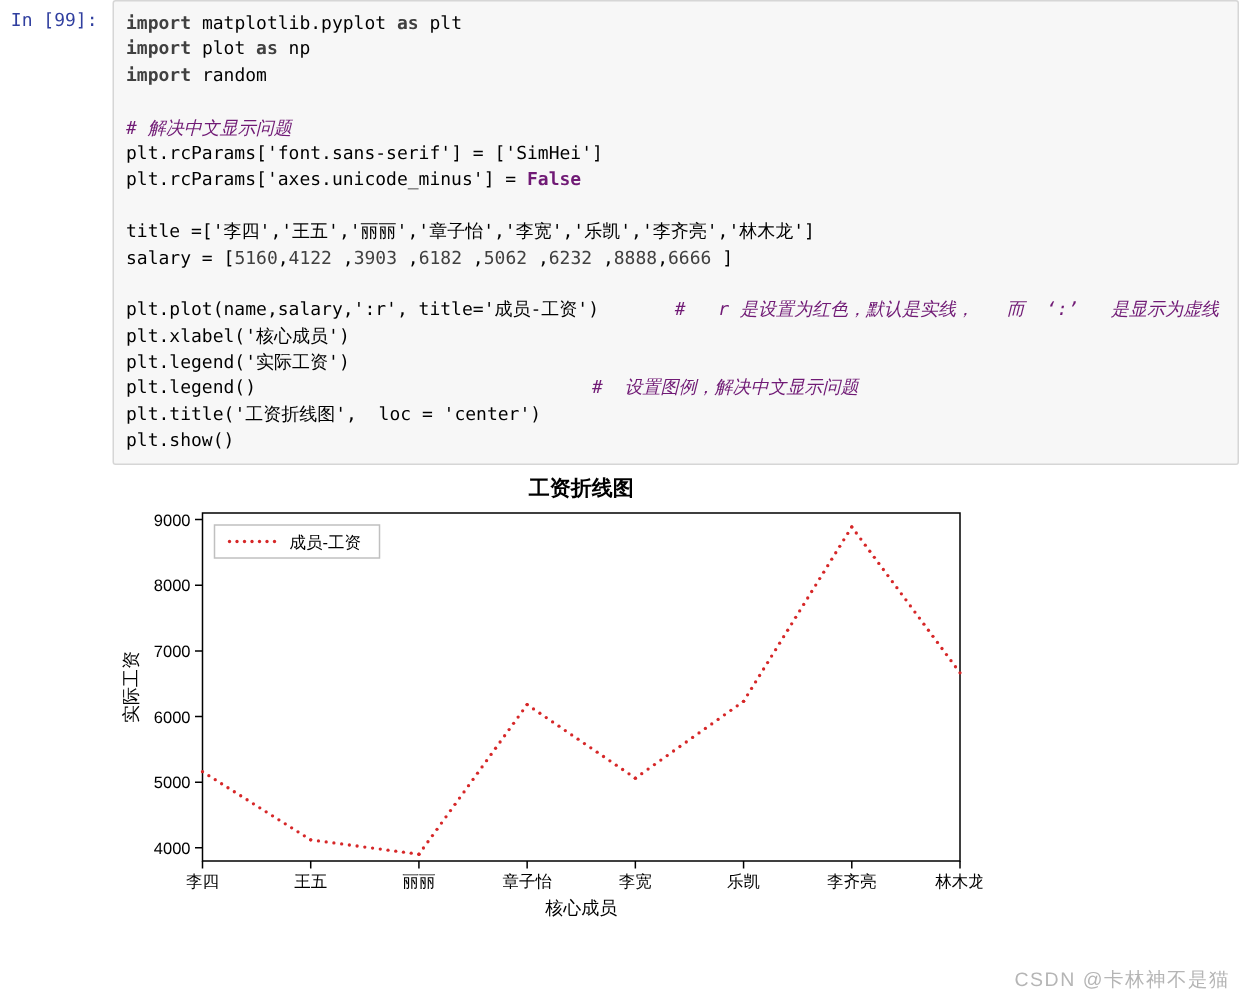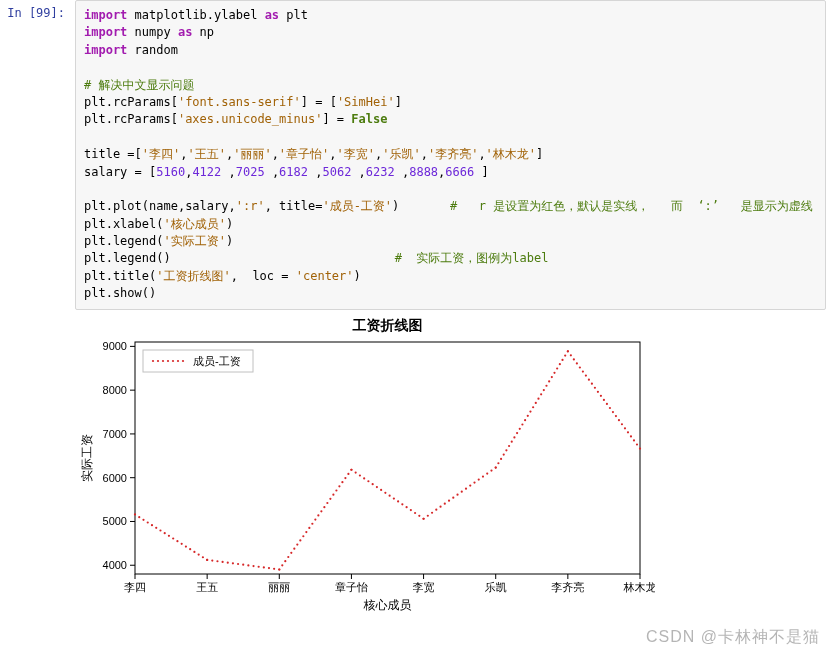--- a/index.html
+++ b/index.html
@@ -32,25 +32,25 @@
       border: 1px solid #d6d6d6;
       border-radius: 2px;
       padding: 6px 8px;
       font-family: Consolas, monospace;
       font-size: 12px;
       line-height: 1.45;
       white-space: pre;
       overflow: hidden;
       margin-right: 4px;
     }
-    .kw-green { color: #a21caf; font-weight: bold; }
-    .lit-str { color: #a16207; }
-    .lit-num { color: #6d28d9; }
-    .comment { color: #4d7c0f; }
-    .builtin { color: #4d7c0f; font-weight: bold; }
+    .kw-green { color: #404040; font-weight: bold; }
+    .lit-str { color: #000000; }
+    .lit-num { color: #404040; }
+    .comment { color: #701a75; font-style: italic; }
+    .builtin { color: #701a75; font-weight: bold; }
 
     .output-area {
       margin-left: 75px;
       padding-top: 4px;
     }
     .chart-wrap {
       position: relative;
       width: 580px;
       height: 300px;
     }
@@ -59,48 +59,48 @@
     .tick-label { font-size: 11px; fill: #000; font-family: sans-serif; }
     .axis-label { font-size: 12px; fill: #000; font-family: sans-serif; }
     .chart-title { font-size: 14px; font-weight: 600; fill: #000; font-family: sans-serif; }
     .data-dot { fill: #d62728; }
     .legend-box { fill: #fff; stroke: #c0c0c0; stroke-width: 1; }
     .legend-text { font-size: 11px; fill: #000; font-family: sans-serif; }
 
     .watermark {
       position: fixed;
       right: 10px;
-      bottom: 20px;
+      bottom: 6px;
       color: rgba(120,120,120,0.55);
       font-family: sans-serif;
-      font-size: 16px;
+      font-size: 13px;
       letter-spacing: 1px;
       pointer-events: none;
     }
   </style>
 </head>
 <body>
 
 <div class="notebook-cell">
   <div class="prompt">In  [99]:</div>
-  <div class="code-area"><span class="kw-green">import</span><span> matplotlib.ylabel </span><span class="kw-green">as</span><span> plt</span>
-<span class="kw-green">import</span><span> numpy </span><span class="kw-green">as</span><span> np</span>
+  <div class="code-area"><span class="kw-green">import</span><span> matplotlib.pyplot </span><span class="kw-green">as</span><span> plt</span>
+<span class="kw-green">import</span><span> plot </span><span class="kw-green">as</span><span> np</span>
 <span class="kw-green">import</span><span> random</span>
 
 <span class="comment"># 解决中文显示问题</span>
 <span>plt.rcParams[</span><span class="lit-str">'font.sans-serif'</span><span>] = [</span><span class="lit-str">'SimHei'</span><span>]</span>
 <span>plt.rcParams[</span><span class="lit-str">'axes.unicode_minus'</span><span>] = </span><span class="builtin">False</span>
 
 <span>title =[</span><span class="lit-str">'李四'</span>,<span class="lit-str">'王五'</span>,<span class="lit-str">'丽丽'</span>,<span class="lit-str">'章子怡'</span>,<span class="lit-str">'李宽'</span>,<span class="lit-str">'乐凯'</span>,<span class="lit-str">'李齐亮'</span>,<span class="lit-str">'林木龙'</span><span>]</span>
-<span>salary = [</span><span class="lit-num">5160</span>,<span class="lit-num">4122</span> ,<span class="lit-num">7025</span> ,<span class="lit-num">6182</span> ,<span class="lit-num">5062</span> ,<span class="lit-num">6232</span> ,<span class="lit-num">8888</span>,<span class="lit-num">6666</span><span> ]</span>
+<span>salary = [</span><span class="lit-num">5160</span>,<span class="lit-num">4122</span> ,<span class="lit-num">3903</span> ,<span class="lit-num">6182</span> ,<span class="lit-num">5062</span> ,<span class="lit-num">6232</span> ,<span class="lit-num">8888</span>,<span class="lit-num">6666</span><span> ]</span>
 
 <span>plt.plot(name,salary,</span><span class="lit-str">':r'</span><span>, title=</span><span class="lit-str">'成员-工资'</span><span>)       </span><span class="comment">#   r 是设置为红色，默认是实线，   而  ‘:’   是显示为虚线</span>
 <span>plt.xlabel(</span><span class="lit-str">'核心成员'</span><span>)</span>
 <span>plt.legend(</span><span class="lit-str">'实际工资'</span><span>)</span>
-<span>plt.legend()                               </span><span class="comment">#  实际工资，图例为label</span>
+<span>plt.legend()                               </span><span class="comment">#  设置图例，解决中文显示问题</span>
 <span>plt.title(</span><span class="lit-str">'工资折线图'</span><span>,  loc = </span><span class="lit-str">'center'</span><span>)</span>
 <span>plt.show()</span></div>
 </div>
 
 <div class="output-area">
   <div class="chart-wrap">
     <svg id="chart-svg" width="580" height="300">
         <rect x="60" y="28" width="505" height="232" fill="none" stroke="#000" stroke-width="1"></rect>
         <line x1="55" y1="251.24528301886792" x2="60" y2="251.24528301886792" class="tick"></line>
         <text x="52" y="255.24528301886792" text-anchor="end" class="tick-label">4000</text>

